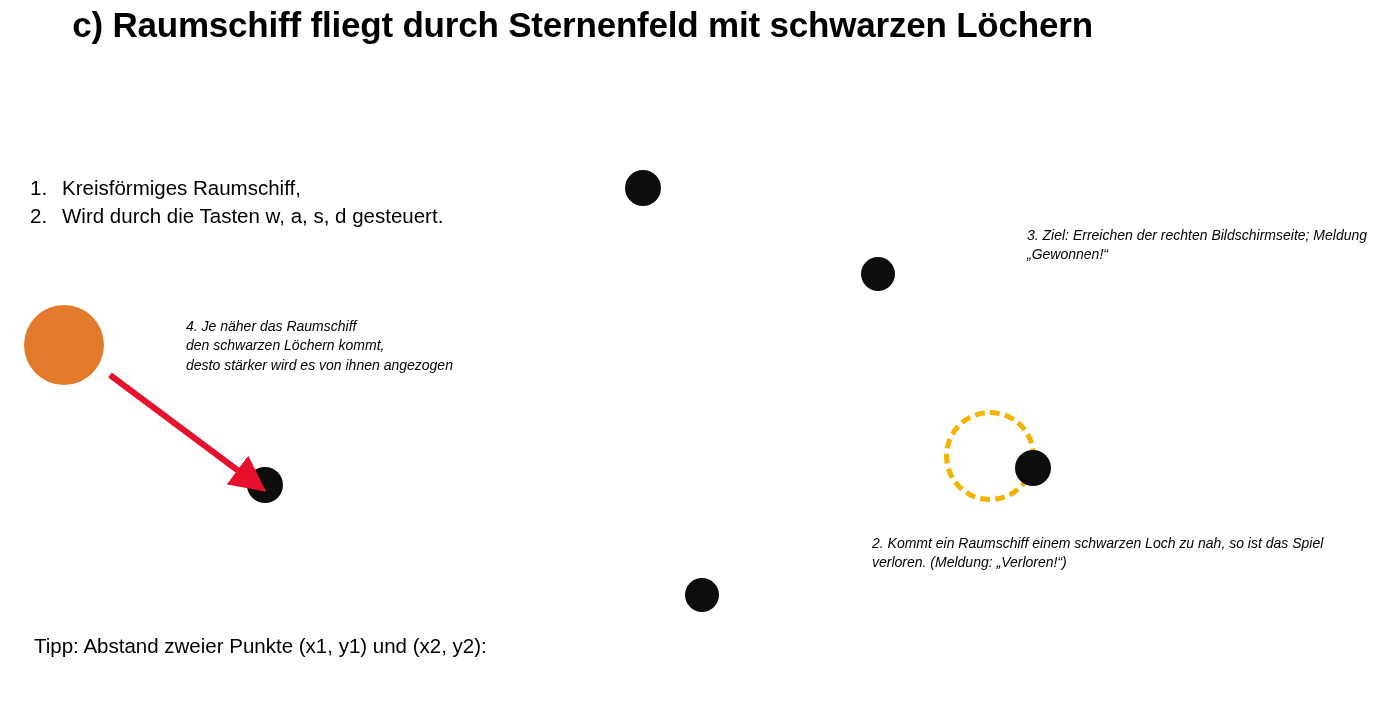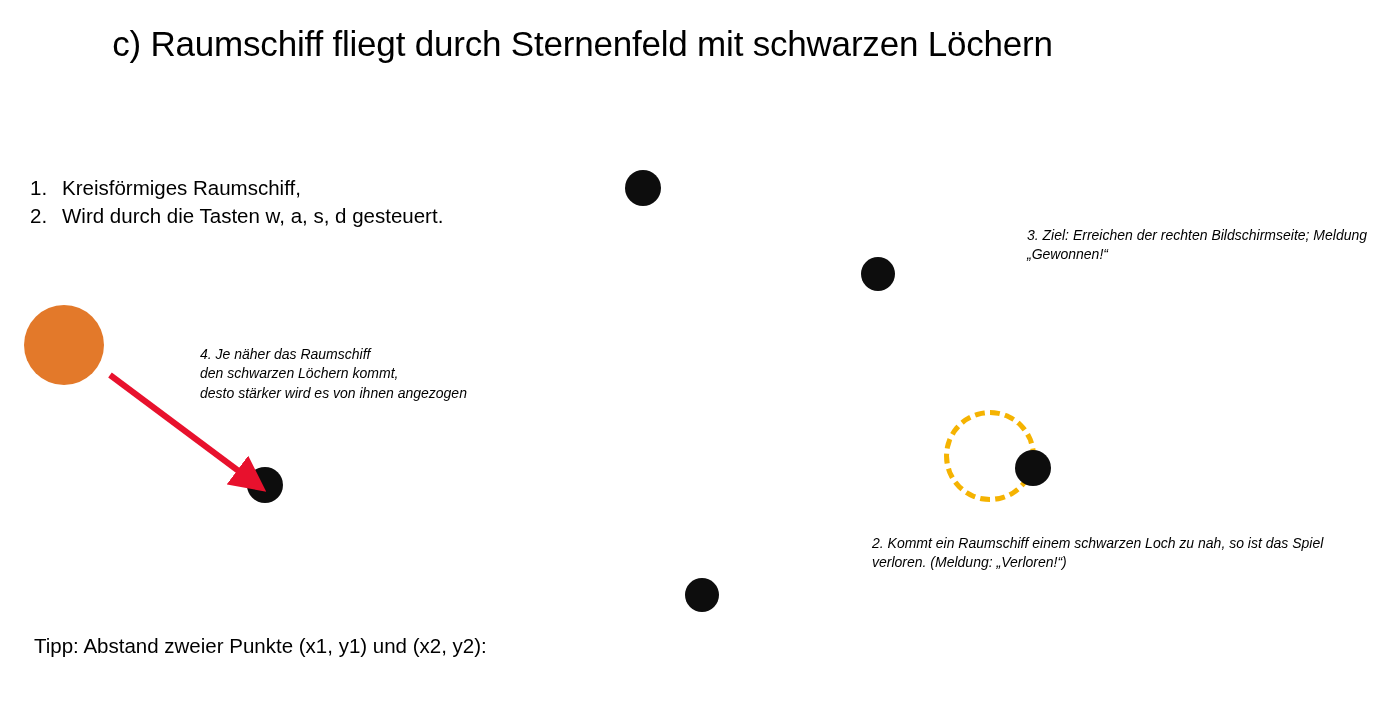--- a/index.html
+++ b/index.html
@@ -14,25 +14,25 @@
   #slide {
     position: relative;
     width: 1375px;
     height: 707px;
     overflow: hidden;
     background: #ffffff;
   }
   .title {
     position: absolute;
     left: 0;
-    top: 24px;
+    top: 5px;
     width: 1165px;
     text-align: center;
     font-size: 35px;
-    font-weight: normal;
+    font-weight: bold;
     letter-spacing: -0.2px;
     color: #000000;
   }
   .txt {
     position: absolute;
     font-size: 14px;
     line-height: 1.38;
     color: #000000;
     white-space: pre-wrap;
     font-style: italic;
@@ -55,21 +55,21 @@
     flex: 0 0 38px;
     text-align: left;
     padding-left: 6px;
     box-sizing: border-box;
   }
   .list-text {
     flex: 1 1 auto;
   }
   
   #note-goal   { left: 1027px; top: 226px; width: 348px; }
-  #note-grav   { left: 200px;  top: 317px; width: 480px; margin-top: 28px; }
+  #note-grav   { left: 186px;  top: 317px; width: 480px; }
   #note-holes  { left: 348px;  top: 478px; width: 420px; }
   #note-lost   { left: 872px;  top: 534px; width: 480px; }
   #tip {
     position: absolute;
     left: 34px;
     top: 631px;
     width: 700px;
     font-size: 20.5px;
     line-height: 1.42;
   }

